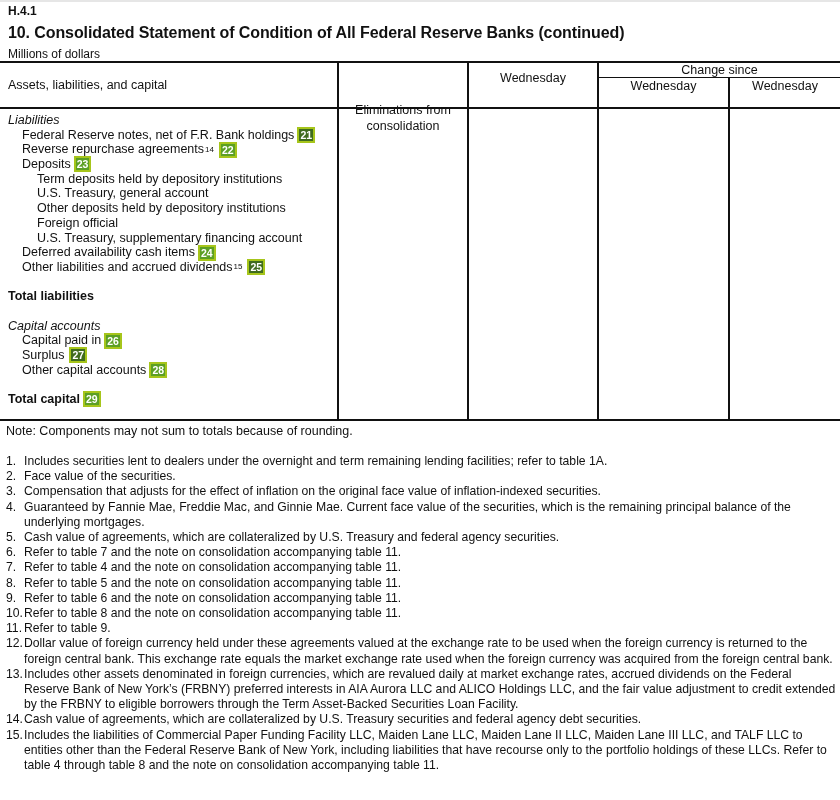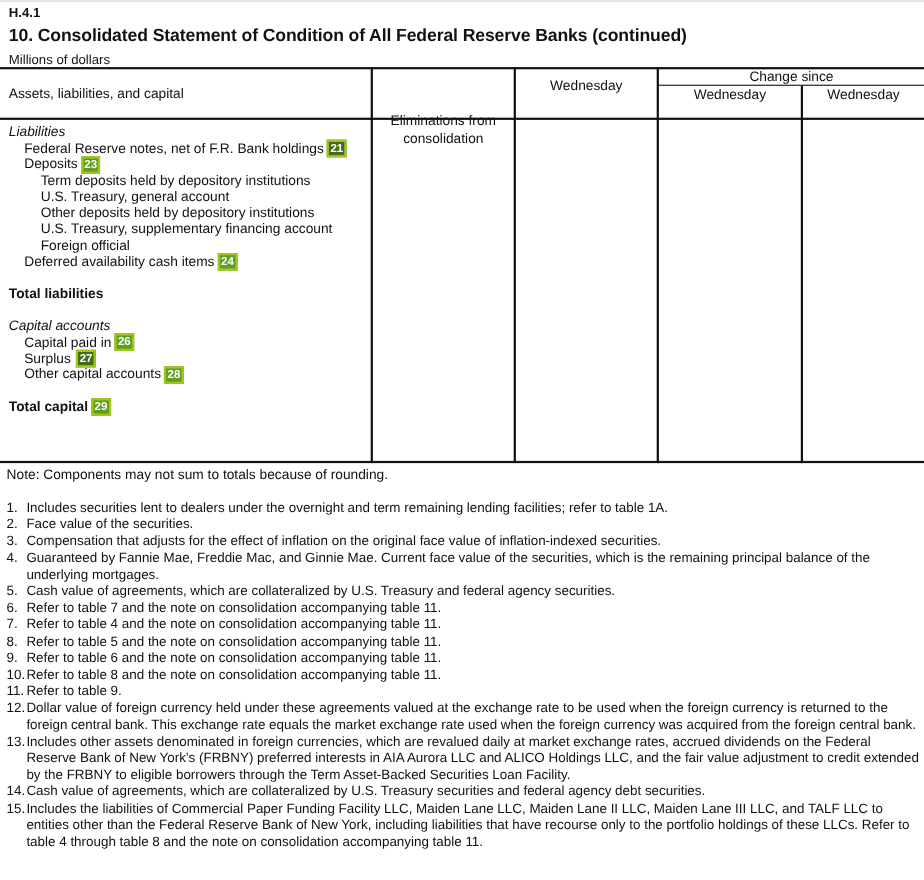--- a/index.html
+++ b/index.html
@@ -70,41 +70,51 @@
 
 <div class="rows">
   <div class="row it">
       <span>Liabilities</span>
     </div>
   <div class="row ind1">
       <span>Federal Reserve notes, net of F.R. Bank holdings</span>
       <span class="badge dark">21</span>
     </div>
   <div class="row ind1">
+      <span>Reverse repurchase agreements</span>
+      <sup>14</sup>
+      <span class="badge light" style="margin-left:5px">22</span>
+    </div>
+  <div class="row ind1">
       <span>Deposits</span>
       <span class="badge light">23</span>
     </div>
   <div class="row ind2">
       <span>Term deposits held by depository institutions</span>
     </div>
   <div class="row ind2">
       <span>U.S. Treasury, general account</span>
     </div>
   <div class="row ind2">
       <span>Other deposits held by depository institutions</span>
     </div>
   <div class="row ind2">
+      <span>Foreign official</span>
+    </div>
+  <div class="row ind2">
       <span>U.S. Treasury, supplementary financing account</span>
-    </div>
-  <div class="row ind2">
-      <span>Foreign official</span>
     </div>
   <div class="row ind1">
       <span>Deferred availability cash items</span>
       <span class="badge light">24</span>
+    </div>
+  <div class="row ind1">
+      <span>Other liabilities and accrued dividends</span>
+      <sup>15</sup>
+      <span class="badge dark" style="margin-left:5px">25</span>
     </div>
   <div class="gap"></div>
   <div class="row b">
       <span>Total liabilities</span>
     </div>
   <div class="gap"></div>
   <div class="row it">
       <span>Capital accounts</span>
     </div>
   <div class="row ind1">

